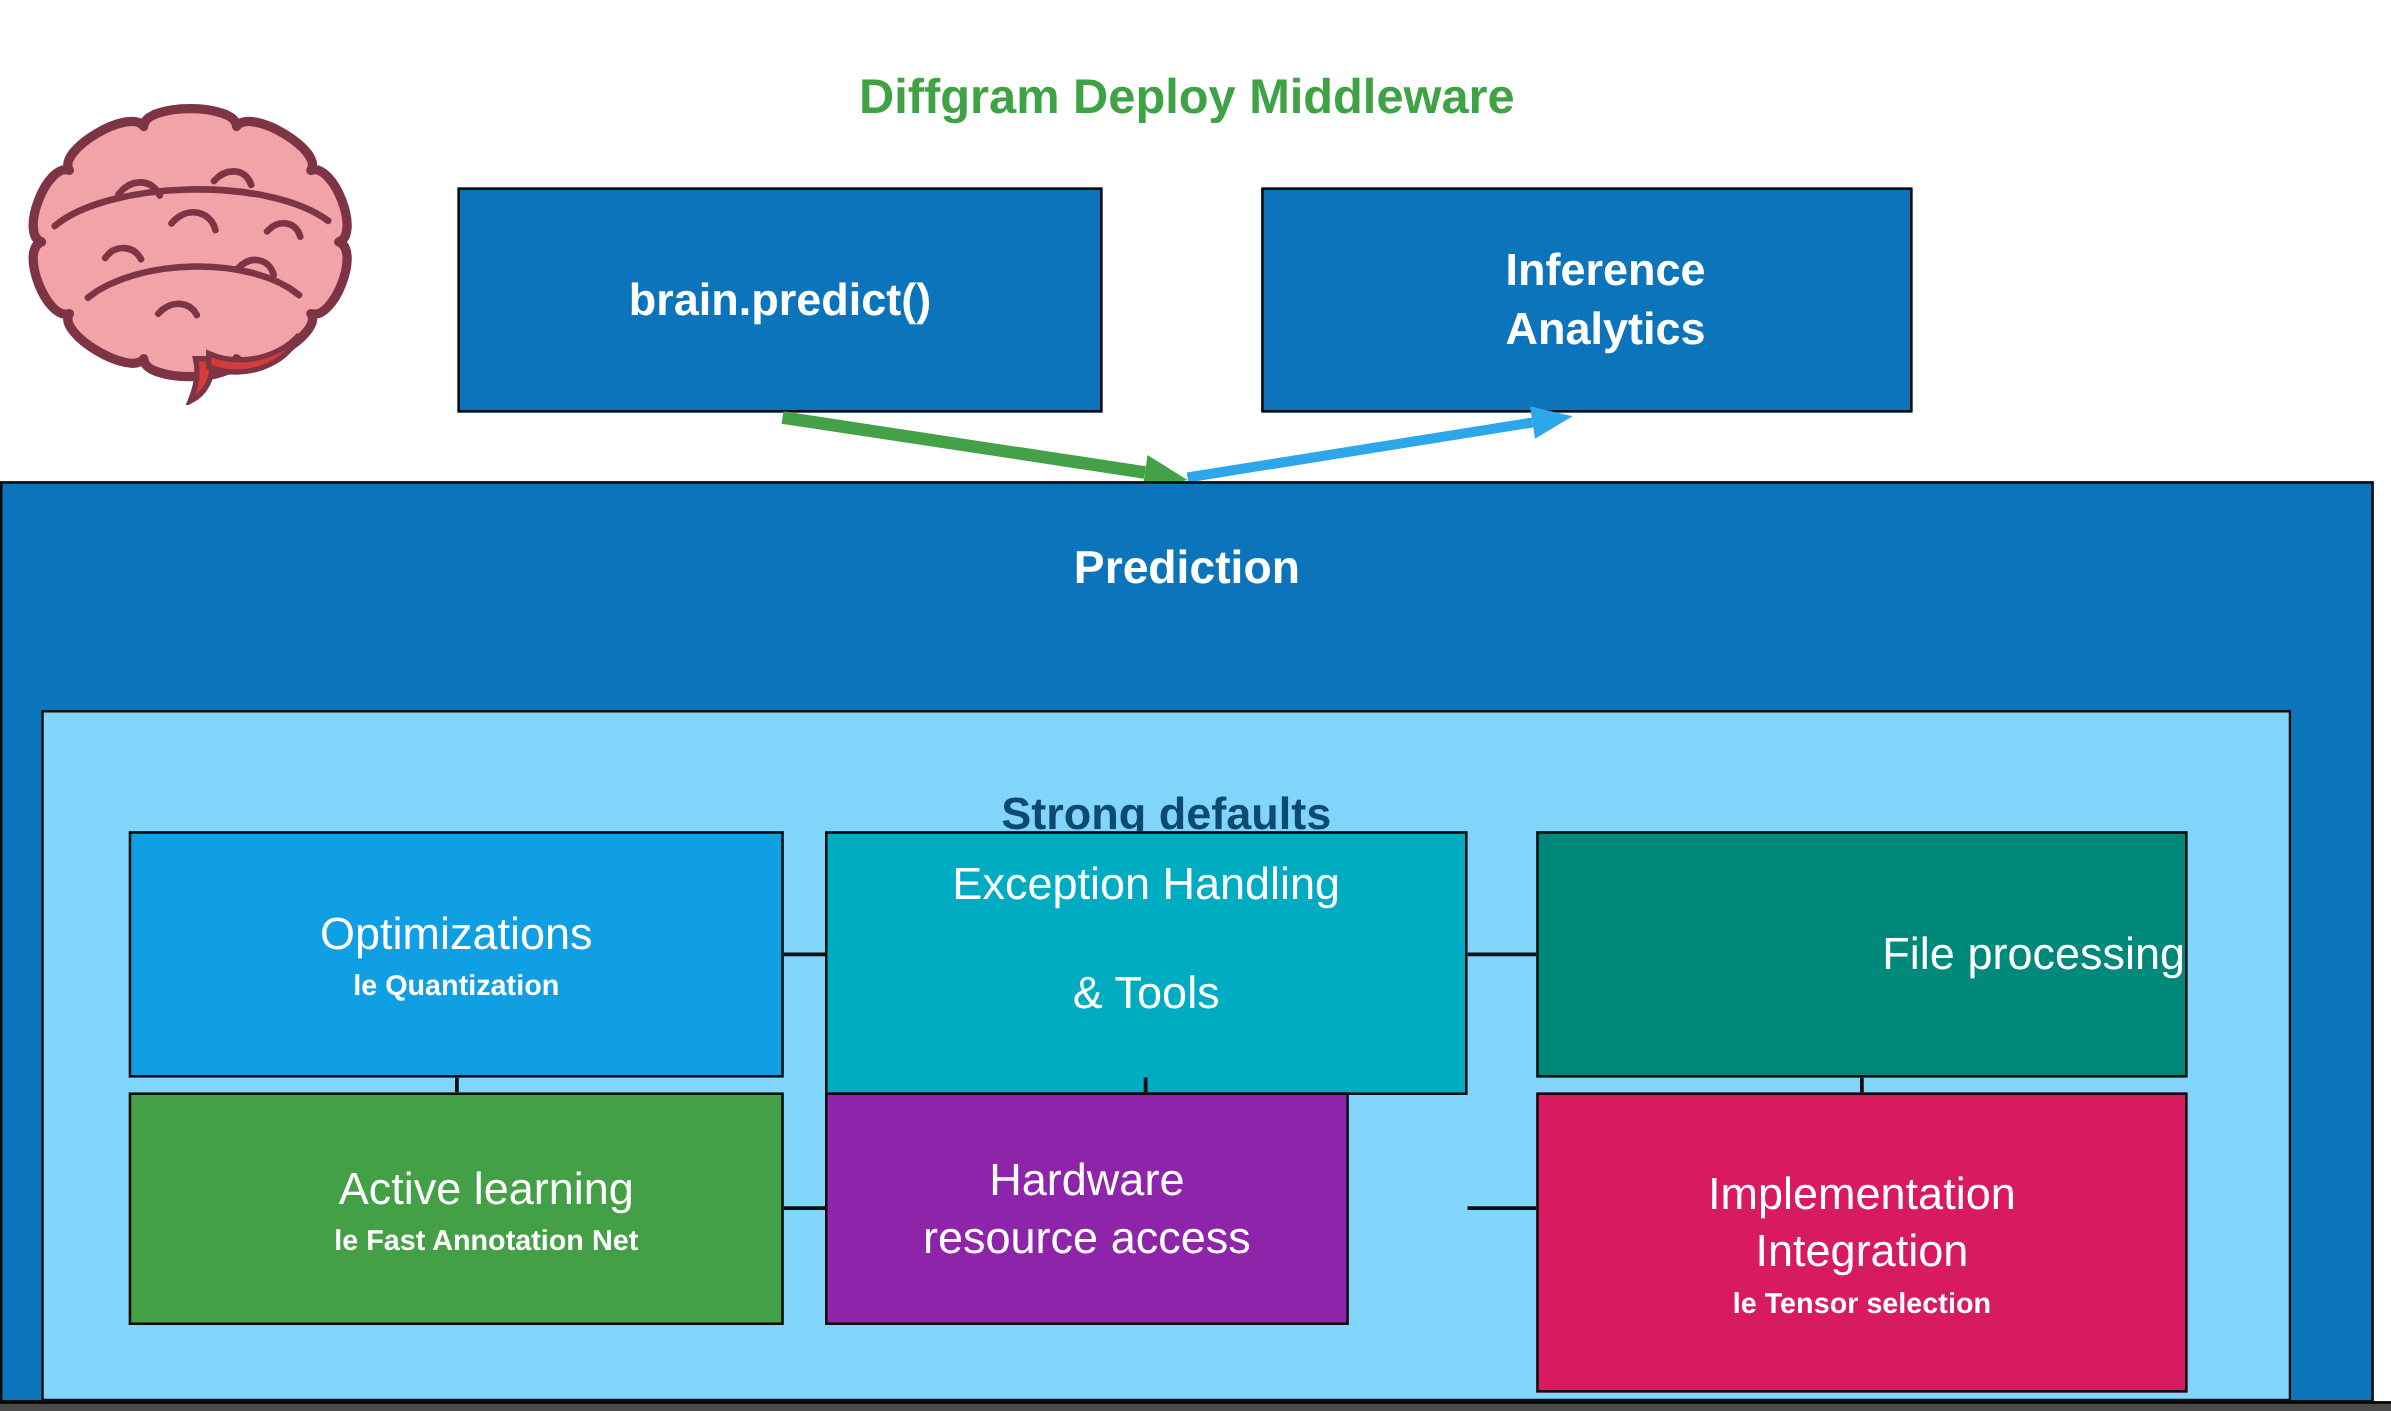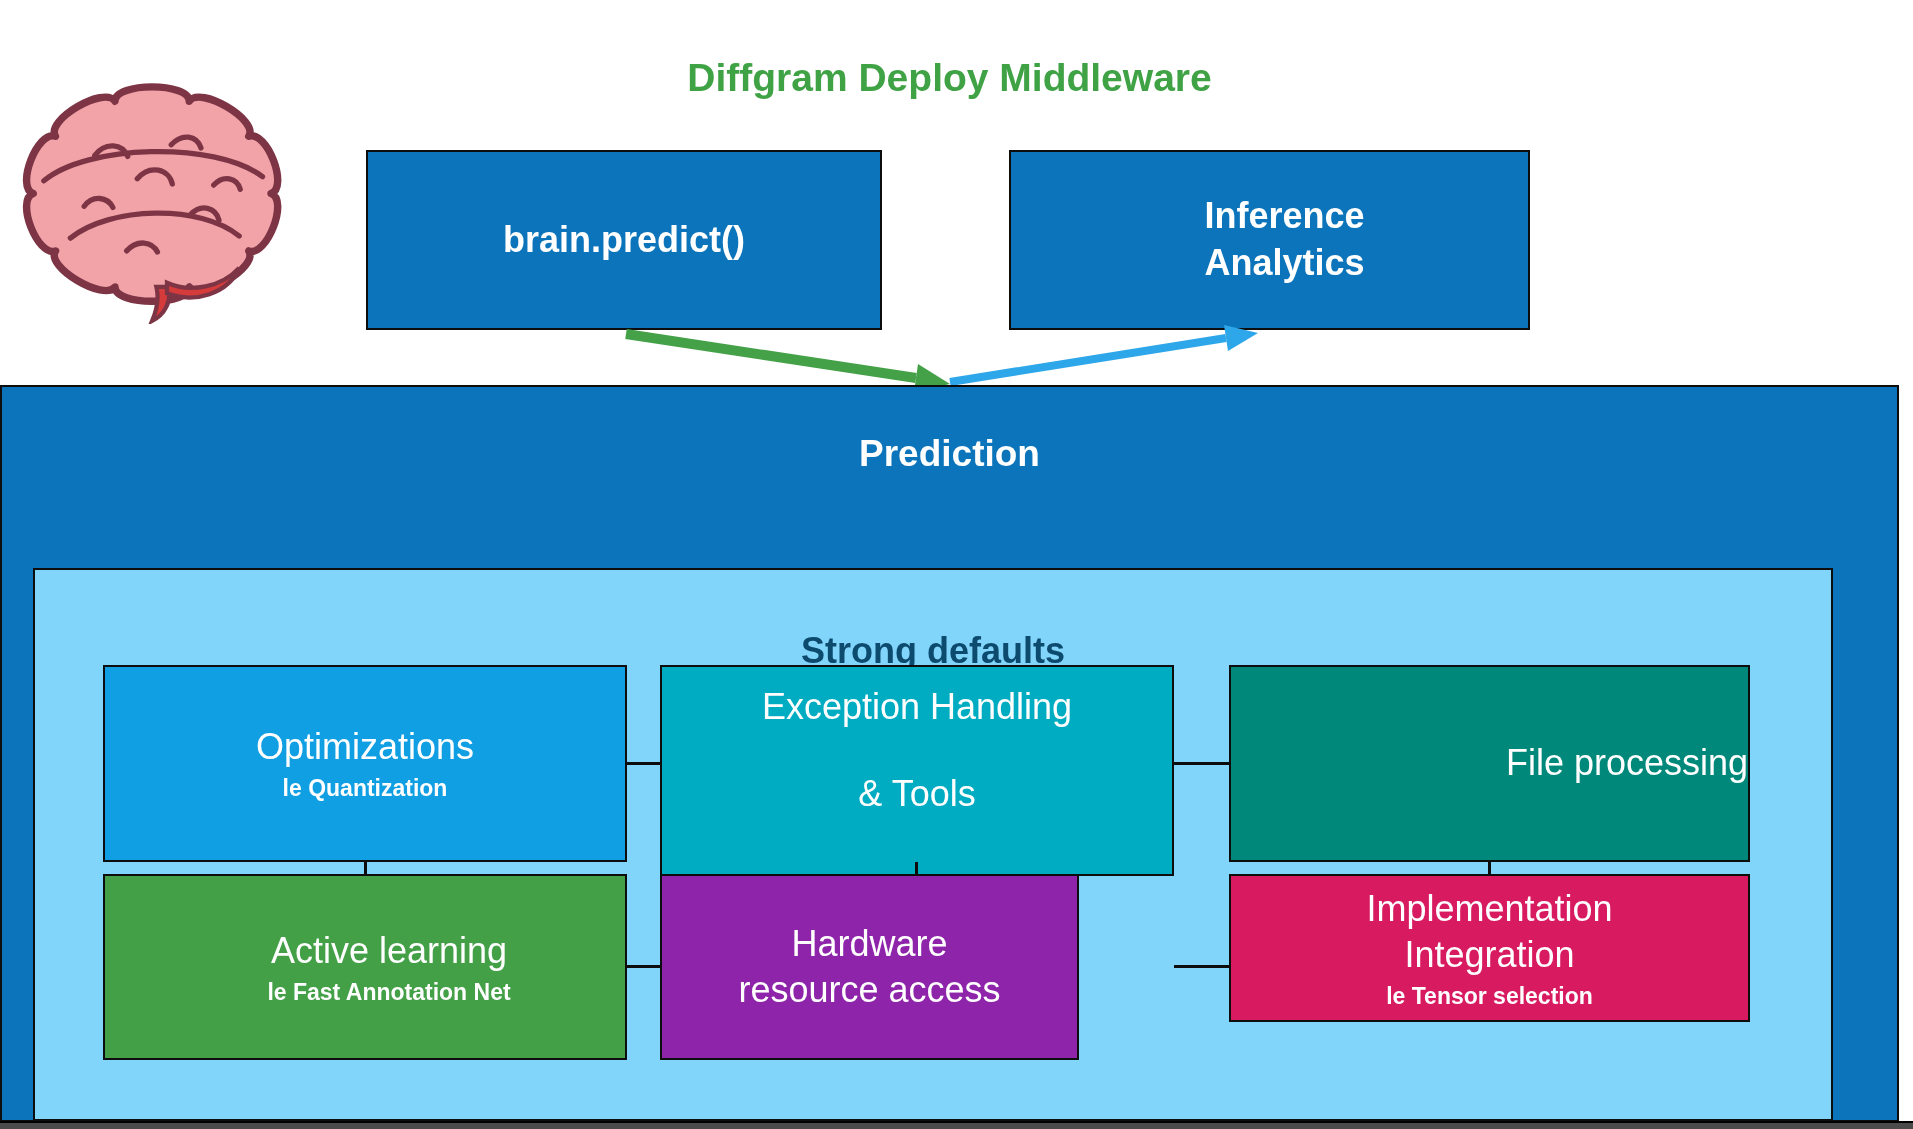--- a/index.html
+++ b/index.html
@@ -41,21 +41,21 @@
   .cell-sub{font-size:23px;font-weight:bold;line-height:1.2;margin-top:5px;}
   .cell-sub:empty{margin-top:0;}
   .hconn{height:3px;background:#0d0d0d;}
   .vconn{width:3px;background:#0d0d0d;}
   
   #cell-0{left:103px;top:665px;width:524px;height:197px;}
   #cell-1{left:660px;top:665px;width:514px;height:211px;gap:40px;}
   #cell-2{left:1229px;top:665px;width:521px;height:197px;}
   #cell-3{left:103px;top:874px;width:524px;height:186px;padding-left:48px;}
   #cell-4{left:660px;top:874px;width:419px;height:186px;}
-  #cell-5{left:1229px;top:874px;width:521px;height:148px;}
+  #cell-5{left:1229px;top:874px;width:521px;height:240px;}
   #conn-h1{left:627px;top:762px;width:33px;}
   #conn-h2{left:1174px;top:762px;width:55px;}
   #conn-h3{left:627px;top:965px;width:33px;}
   #conn-h4{left:1174px;top:965px;width:55px;}
   #conn-v1{left:364px;top:862px;height:12px;}
   #conn-v2{left:915px;top:862px;height:12px;}
   #conn-v3{left:1488px;top:862px;height:12px;}
   #footer-bar{left:0;top:1121px;width:1913px;height:8px;border-top:2px solid #000;box-sizing:border-box;}
   #brain{left:12px;top:78px;width:276px;height:246px;}
 </style>

